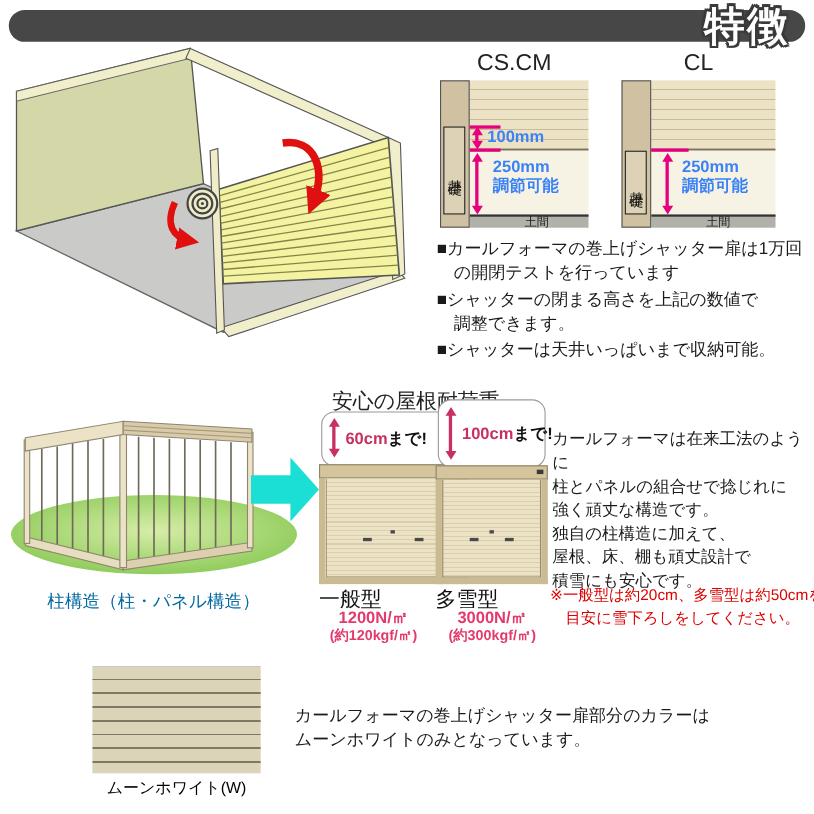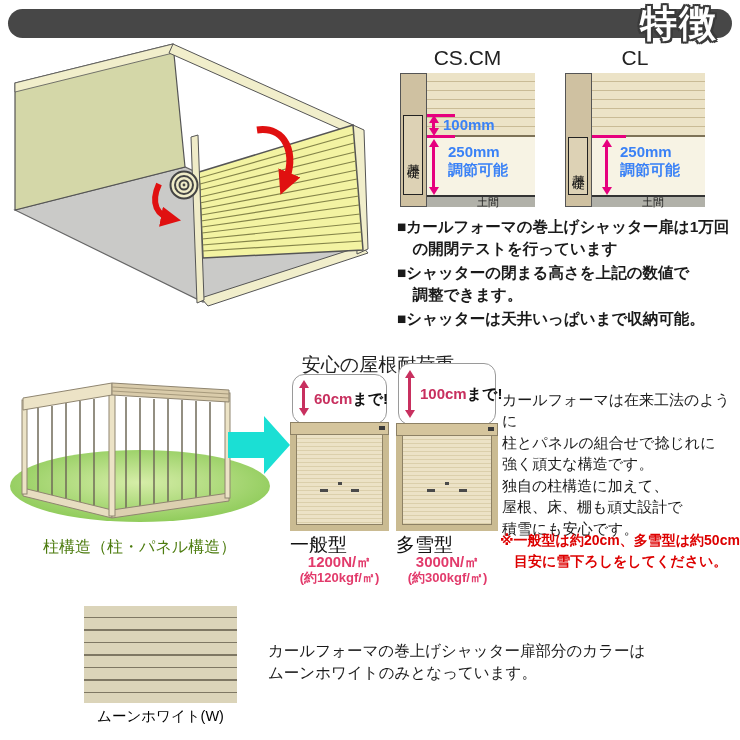--- a/index.html
+++ b/index.html
@@ -6,21 +6,21 @@
   body{font-family:"Liberation Sans","DejaVu Sans",sans-serif;color:#222;}
   .page{position:relative;width:740px;height:740px;background:#fff;overflow:hidden;}
 
   
   .hdr-bar{position:absolute;left:8px;top:9px;width:724px;height:29px;background:#474747;border-radius:15px;}
   .hdr-title{position:absolute;right:14px;top:-10px;font-size:37px;font-weight:bold;color:#fff;letter-spacing:2px;
     text-shadow:-2px -2px 0 #3a3a3a,2px -2px 0 #3a3a3a,-2px 2px 0 #3a3a3a,2px 2px 0 #3a3a3a,0 -2px 0 #3a3a3a,0 2px 0 #3a3a3a,-2px 0 0 #3a3a3a,2px 0 0 #3a3a3a;}
 
   .cap{position:absolute;font-size:17px;color:#111;}
   .pre{white-space:pre-line;}
-  .hang{padding-left:1em;text-indent:-1em;font-weight:bold;}
+  .hang{padding-left:1em;text-indent:-1em;}
 
   
   .diag{position:absolute;top:73px;height:134px;}
   .diag-label{position:absolute;top:46px;font-size:21px;color:#222;text-align:center;}
   .d-wall{position:absolute;left:0;top:0;width:27px;height:134px;background:#cfc1a1;border:1px solid #555;box-sizing:border-box;}
   .d-kiso{position:absolute;left:3px;width:20px;background:#ddd2b5;border:1.5px solid #222;box-sizing:border-box;
           display:flex;align-items:center;justify-content:center;}
   .d-kiso span{writing-mode:vertical-rl;font-size:13px;color:#111;letter-spacing:2px;}
   .d-slat{position:absolute;left:27px;right:0;top:0;height:64px;
           background:repeating-linear-gradient(180deg,#ece3c7 0 8px,#c9bb96 8px 9px);
@@ -58,21 +58,21 @@
   .hdl2{width:8px;height:3px;right:28%;top:60%;}
   .hdl3{width:4px;height:3px;left:48%;top:52%;}
   .type-label{position:absolute;text-align:left;font-size:19px;color:#111;}
   .spec{position:absolute;text-align:center;color:#e23a6b;font-weight:bold;line-height:1.1;}
   .spec .l1{font-size:15px;}
   .spec .l2{font-size:13px;}
 
   .desc{position:absolute;left:502px;top:389px;width:238px;font-size:15px;line-height:1.43;color:#1a1a1a;}
   .note{position:absolute;left:500px;top:530px;width:245px;font-size:14px;line-height:1.5;color:#dd0000;}
 
-  .struct-cap{position:absolute;left:43px;top:537px;font-size:16px;color:#4d7c0f;}
+  .struct-cap{position:absolute;left:43px;top:537px;font-size:16px;color:#0369a1;}
 
   
   .swatch{position:absolute;left:84px;top:606px;width:153px;height:97px;
      background:repeating-linear-gradient(180deg,#dbd4b9 0 11px,#7e7763 11px 12.5px);}
   .swatch-label{position:absolute;left:64px;top:707px;width:193px;text-align:center;font-size:14.5px;color:#000000;}
   .color-desc{position:absolute;left:268px;top:640px;width:430px;font-size:15.5px;line-height:1.4;color:#1a1a1a;}
 
   svg{display:block;}
 </style>
 </head>
@@ -202,21 +202,21 @@
     <line x1="104" y1="29" x2="221" y2="36" stroke="#a79a7c"></line>
   </svg>
   <div class="struct-cap">柱構造（柱・パネル構造）</div>
 
   <svg style="position:absolute;left:228px;top:416px;" width="62" height="58" viewBox="0 0 62 58">
     <polygon points="0,16 36,16 36,0 62,29 36,58 36,42 0,42" fill="#1bdfd4"></polygon>
   </svg>
 
   <div class="roof-title">安心の屋根耐荷重</div>
 
-  <div class="bld" style="left:290px;top:374px;width:99px;height:157px;">
+  <div class="bld" style="left:290px;top:374px;width:99px;height:157px;padding-left:36px;">
     <div class="snow" style="height:50px;">
       <div class="varrow" style="--ac:#c8305f;left:9px;top:12px;height:22px;"></div>
       <div class="snow-txt" style="top:15px;">
         <span class="v">60cm</span><span>まで!</span>
       </div>
     </div>
     <div class="housing" style="top:48px;"></div>
     <div class="b-body" style="top:61px;">
       <div class="hdl1"></div>
         <div class="hdl2"></div>

